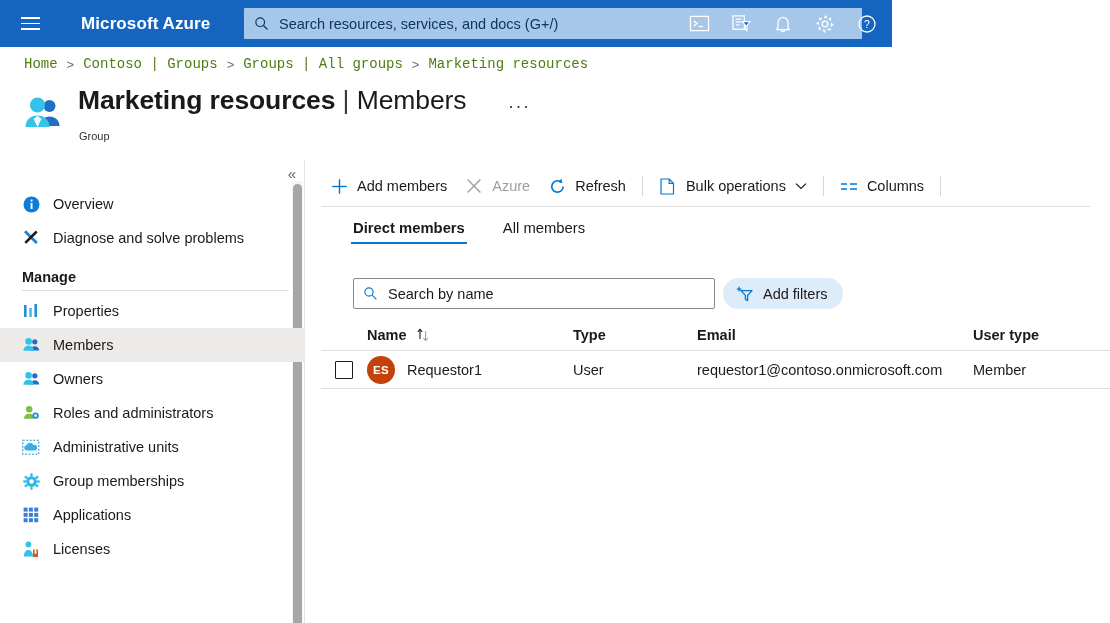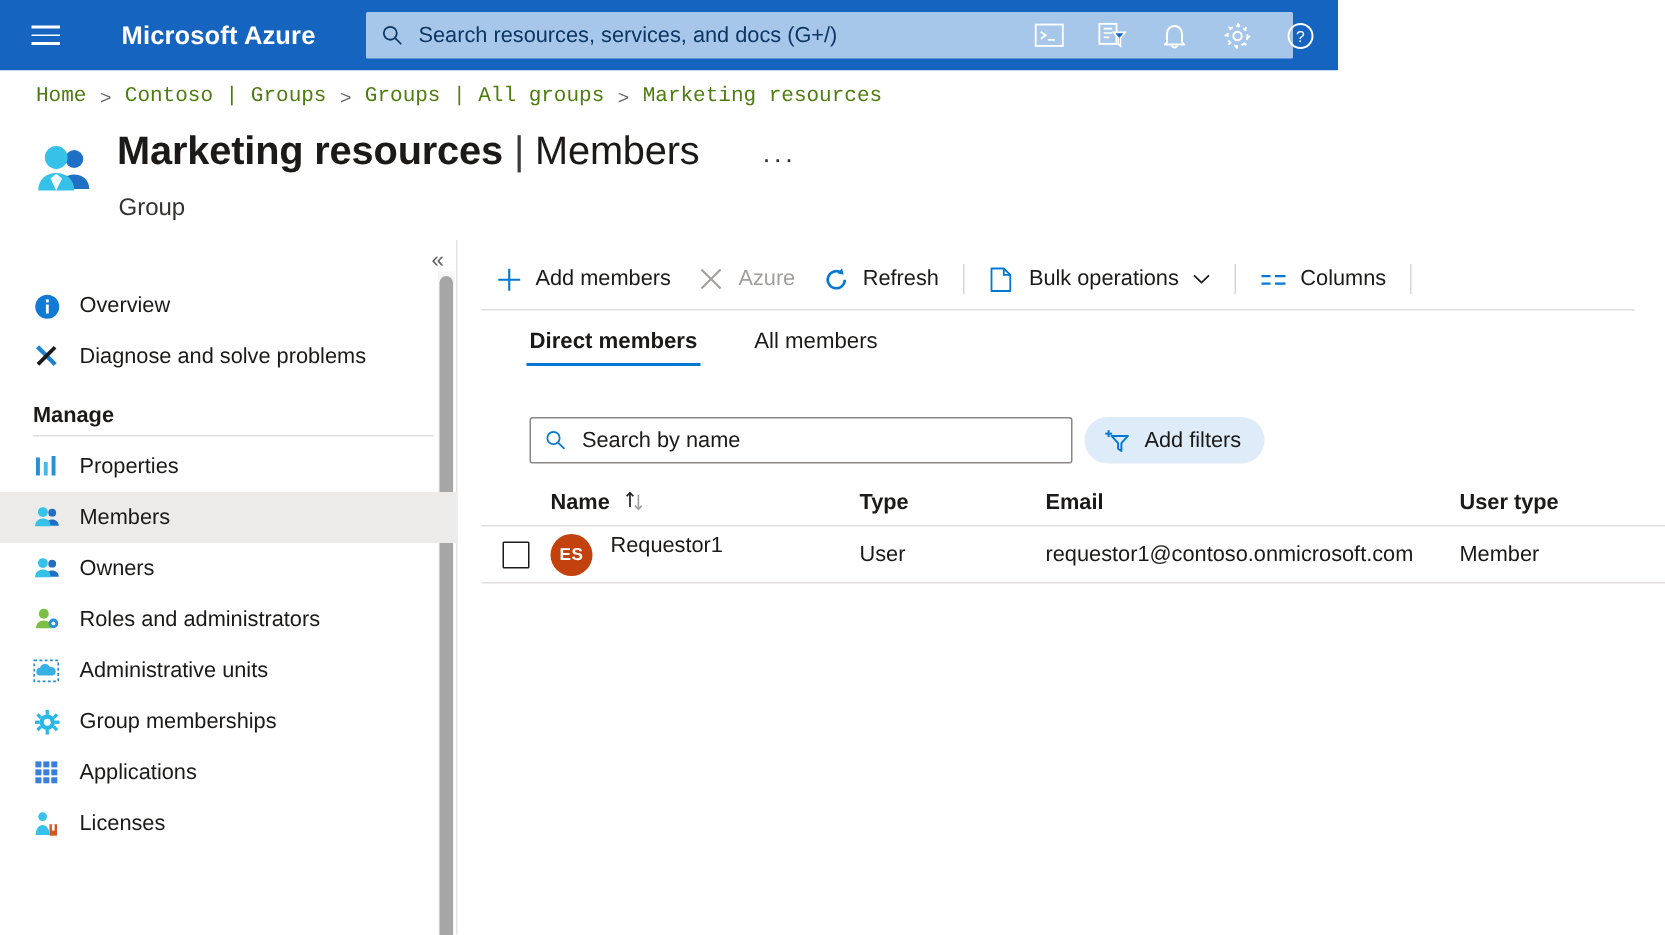--- a/index.html
+++ b/index.html
@@ -69,21 +69,21 @@
   }
   .page-title .strong { font-weight: bold; }
   .page-title .sep { font-weight: normal; color: #3b3a39; }
   .page-title .light { font-weight: normal; }
   .title-ellipsis {
     position: absolute; left: 508px; top: 12px;
     font-size: 18px; color: #323130; letter-spacing: 1.5px; cursor: pointer; line-height: 18px;
   }
   .subtitle {
     position: absolute; left: 79px; top: 45px;
-    font-size: 16px; color: #323130;
+    font-size: 11px; color: #323130;
   }
 
   
   .leftnav {
     position: absolute; left: 0; top: 160px;
     width: 305px; height: 463px;
     background: #ffffff;
     border-right: 1px solid #e3e3e3;
   }
   .collapse-btn {
@@ -171,21 +171,21 @@
   .tbl { position: absolute; top: 160px; left: 0; width: 789px; }
   .tbl-head {
     display: flex; align-items: center; height: 31px;
     border-bottom: 1px solid #e1dfdd; font-size: 14.5px; font-weight: bold; color: #1b1a19;
   }
   .tbl-row {
     display: flex; align-items: center; height: 38px;
     border-bottom: 1px solid #e1dfdd; font-size: 14.5px; color: #1b1a19;
   }
   .c-check { width: 46px; display: flex; align-items: center; justify-content: center; flex: 0 0 46px; }
-  .c-name  { width: 206px; flex: 0 0 206px; display: flex; align-items: flex-start; }
+  .c-name  { width: 206px; flex: 0 0 206px; display: flex; align-items: center; }
   .c-type  { width: 124px; flex: 0 0 124px; }
   .c-email { width: 276px; flex: 0 0 276px; white-space: nowrap; }
   .c-utype { flex: 1 1 auto; }
   .c-name-hdr { padding-left: 0px; }
 
   .chk {
     width: 18px; height: 18px; border: 1px solid #1b1a19; background: #ffffff;
     border-radius: 1px; cursor: pointer;
   }
   .sort-ico { margin-left: 9px; display: flex; align-items: center; }

